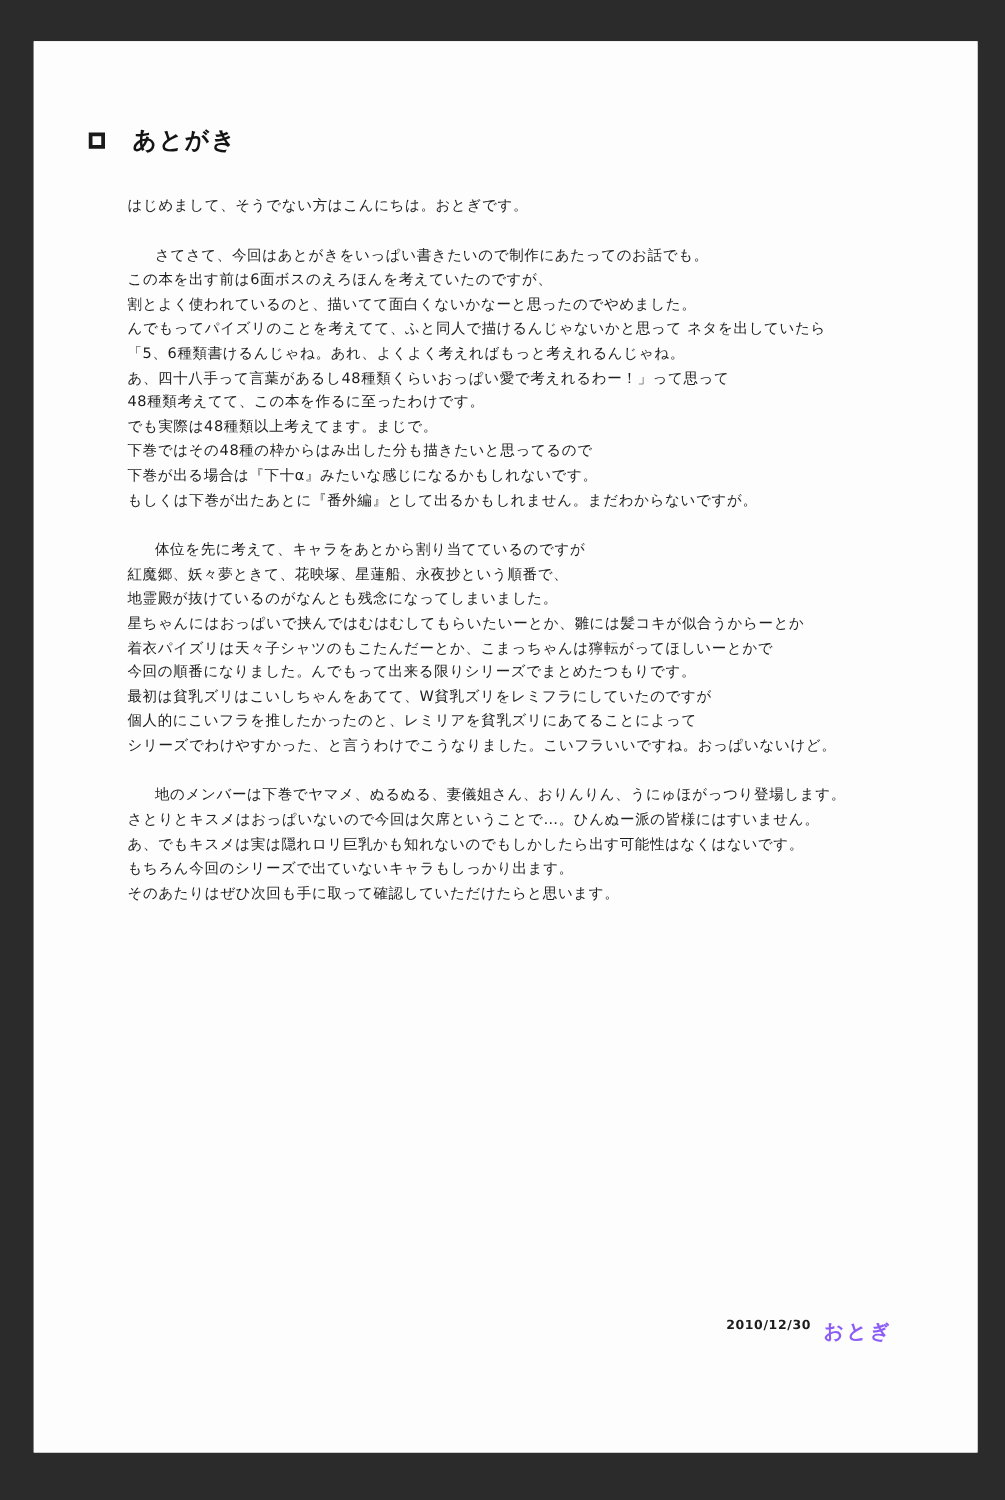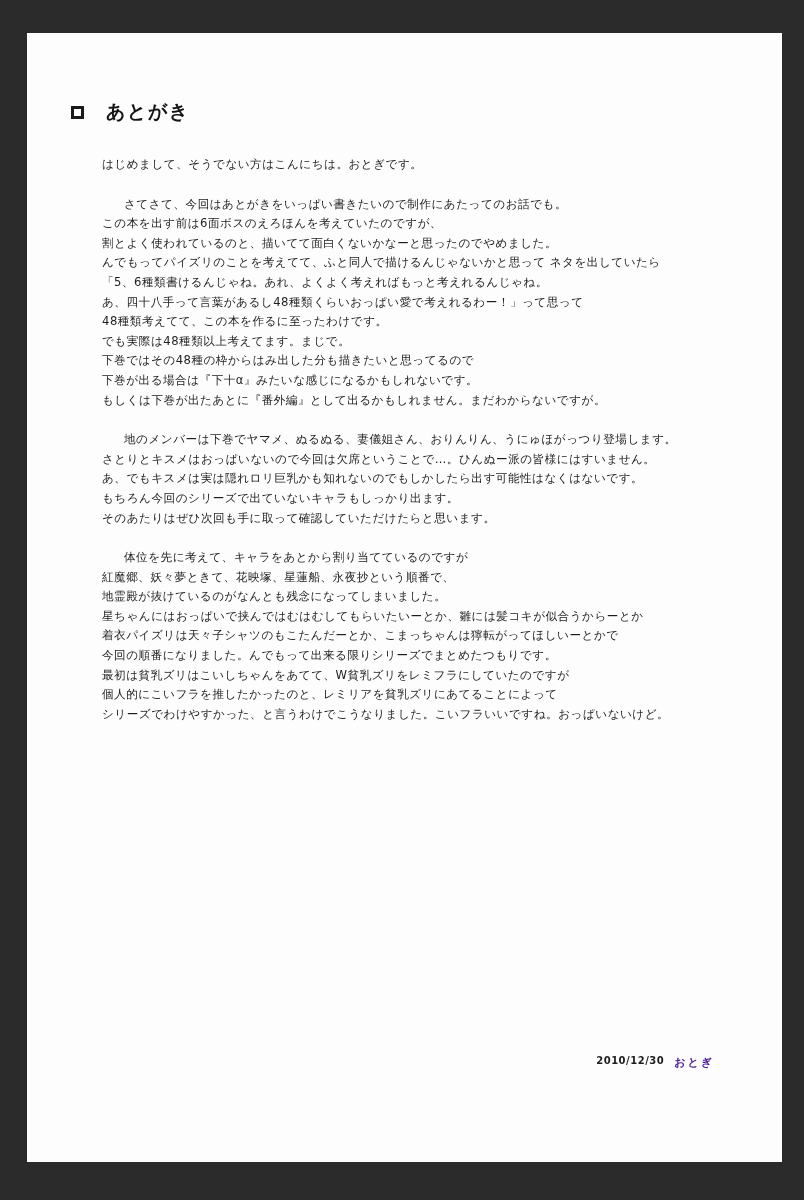--- a/index.html
+++ b/index.html
@@ -106,23 +106,23 @@
     align-items: flex-start;
     gap: 10px;
   }
   .sign-date {
     font-size: 10px;
     font-weight: bold;
     color: #1d1d1d;
     letter-spacing: 0.5px;
   }
   .sign-name {
-    font-size: 11px;
+    font-size: 16px;
     font-weight: bold;
-    color: #4c1d95;
+    color: #8b5cf6;
     letter-spacing: 2px;
   }
 </style>
 </head>
 <body>
 
 <div class="page">
 
   <div class="frame-top"></div>
   <div class="frame-bottom"></div>
@@ -142,34 +142,34 @@
 この本を出す前は6面ボスのえろほんを考えていたのですが、
 割とよく使われているのと、描いてて面白くないかなーと思ったのでやめました。
 んでもってパイズリのことを考えてて、ふと同人で描けるんじゃないかと思って ネタを出していたら
 「5、6種類書けるんじゃね。あれ、よくよく考えればもっと考えれるんじゃね。
 あ、四十八手って言葉があるし48種類くらいおっぱい愛で考えれるわー！」って思って
 48種類考えてて、この本を作るに至ったわけです。
 でも実際は48種類以上考えてます。まじで。
 下巻ではその48種の枠からはみ出した分も描きたいと思ってるので
 下巻が出る場合は『下十α』みたいな感じになるかもしれないです。
 もしくは下巻が出たあとに『番外編』として出るかもしれません。まだわからないですが。</p>
-      <p class="para indent">地のメンバーは下巻でヤマメ、ぬるぬる、妻儀姐さん、おりんりん、うにゅほがっつり登場します。
-さとりとキスメはおっぱいないので今回は欠席ということで…。ひんぬー派の皆様にはすいません。
-あ、でもキスメは実は隠れロリ巨乳かも知れないのでもしかしたら出す可能性はなくはないです。
-もちろん今回のシリーズで出ていないキャラもしっかり出ます。
-そのあたりはぜひ次回も手に取って確認していただけたらと思います。</p>
       <p class="para indent">体位を先に考えて、キャラをあとから割り当てているのですが
 紅魔郷、妖々夢ときて、花映塚、星蓮船、永夜抄という順番で、
 地霊殿が抜けているのがなんとも残念になってしまいました。
 星ちゃんにはおっぱいで挟んではむはむしてもらいたいーとか、雛には髪コキが似合うからーとか
 着衣パイズリは天々子シャツのもこたんだーとか、こまっちゃんは獰転がってほしいーとかで
 今回の順番になりました。んでもって出来る限りシリーズでまとめたつもりです。
 最初は貧乳ズリはこいしちゃんをあてて、W貧乳ズリをレミフラにしていたのですが
 個人的にこいフラを推したかったのと、レミリアを貧乳ズリにあてることによって
 シリーズでわけやすかった、と言うわけでこうなりました。こいフラいいですね。おっぱいないけど。</p>
+      <p class="para indent">地のメンバーは下巻でヤマメ、ぬるぬる、妻儀姐さん、おりんりん、うにゅほがっつり登場します。
+さとりとキスメはおっぱいないので今回は欠席ということで…。ひんぬー派の皆様にはすいません。
+あ、でもキスメは実は隠れロリ巨乳かも知れないのでもしかしたら出す可能性はなくはないです。
+もちろん今回のシリーズで出ていないキャラもしっかり出ます。
+そのあたりはぜひ次回も手に取って確認していただけたらと思います。</p>
     </div>
 
     <div class="sign-row">
       <span class="sign-date">2010/12/30</span>
       <span class="sign-name">おとぎ</span>
     </div>
 
   </div>
 </div>
 

